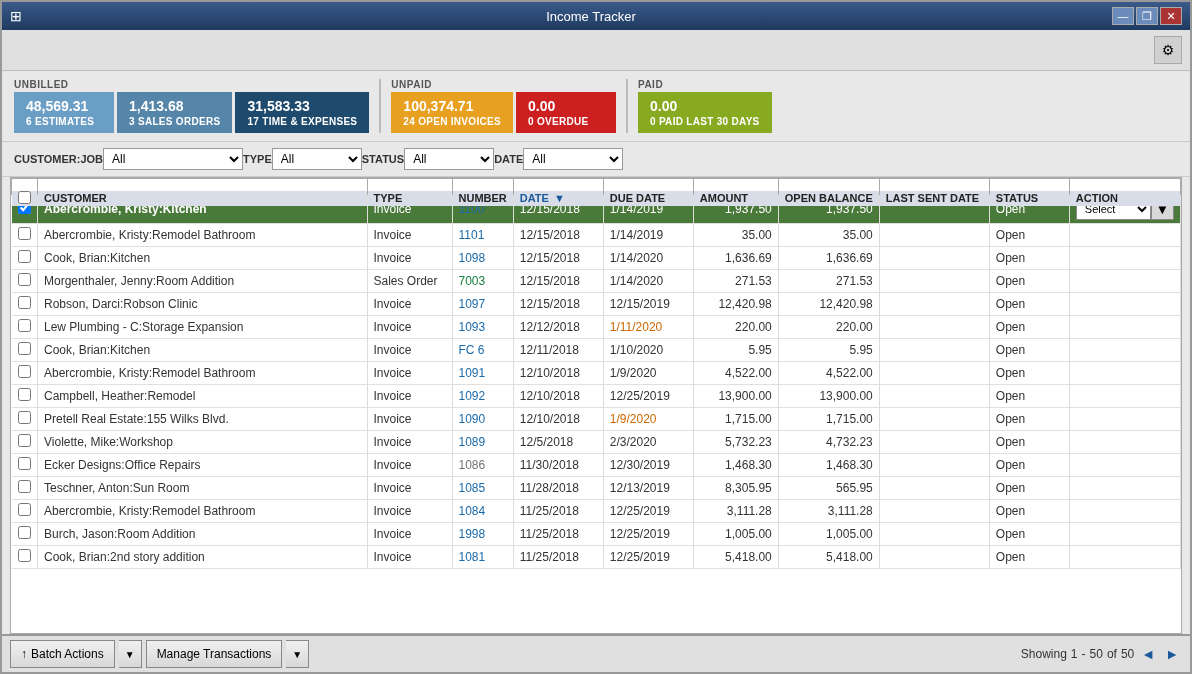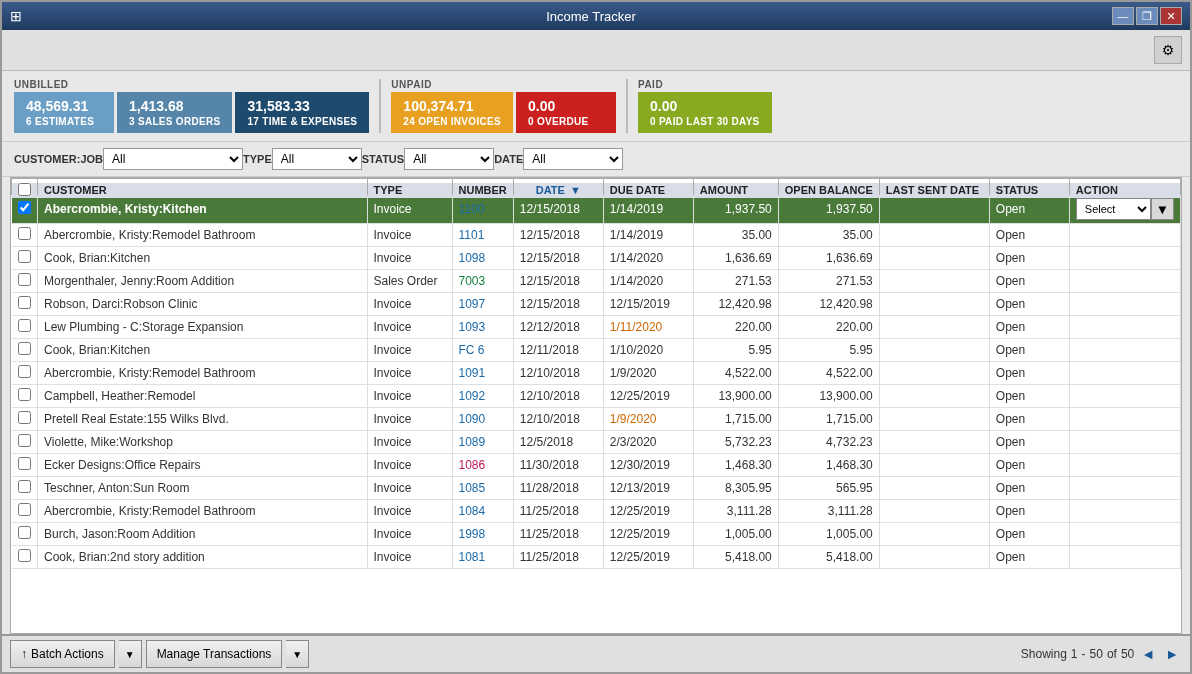--- a/index.html
+++ b/index.html
@@ -143,24 +143,24 @@
     .data-table thead th {
       background: #d8dde8;
       border: 1px solid #aaa;
       padding: 0 6px;
       text-align: left;
       font-weight: bold;
       font-size: 11px;
       color: #222;
       white-space: nowrap;
       position: sticky;
-      top: 4px;
+      top: 12px;
       z-index: 2;
     }
-    .data-table thead th.sorted { color: #1a5a9a; text-align: center; }
+    .data-table thead th.sorted { color: #1a5a9a; }
     .data-table thead th .sort-arrow { margin-left: 2px; }
 
     .data-table tbody tr { border-bottom: 1px solid #e0e0e0; }
     .data-table tbody tr.selected-row { background: #4a7a3a; color: white; }
     .data-table tbody tr.selected-row td { color: white; }
 
     .data-table td {
       padding: 3px 6px;
       border-right: 1px solid #ddd;
       color: #333;
@@ -544,21 +544,21 @@
       <td class="action-col">
         
       </td>
     </tr>
             <tr>
       <td class="checkbox-col">
         <input type="checkbox" style="">
       </td>
       <td class="customer-col" style="">Ecker Designs:Office Repairs</td>
       <td class="type-col">Invoice</td>
-      <td class="number-col" style="color:#be185d;">1086</td>
+      <td class="number-col" style="color:#737373;">1086</td>
       <td class="date-col">11/30/2018</td>
       <td class="due-date-col ">12/30/2019</td>
       <td class="amount-col" style="text-align:right;">1,468.30</td>
       <td class="balance-col" style="text-align:right;">1,468.30</td>
       <td class="last-sent-col"></td>
       <td class="status-col">Open</td>
       <td class="action-col">
         
       </td>
     </tr>

